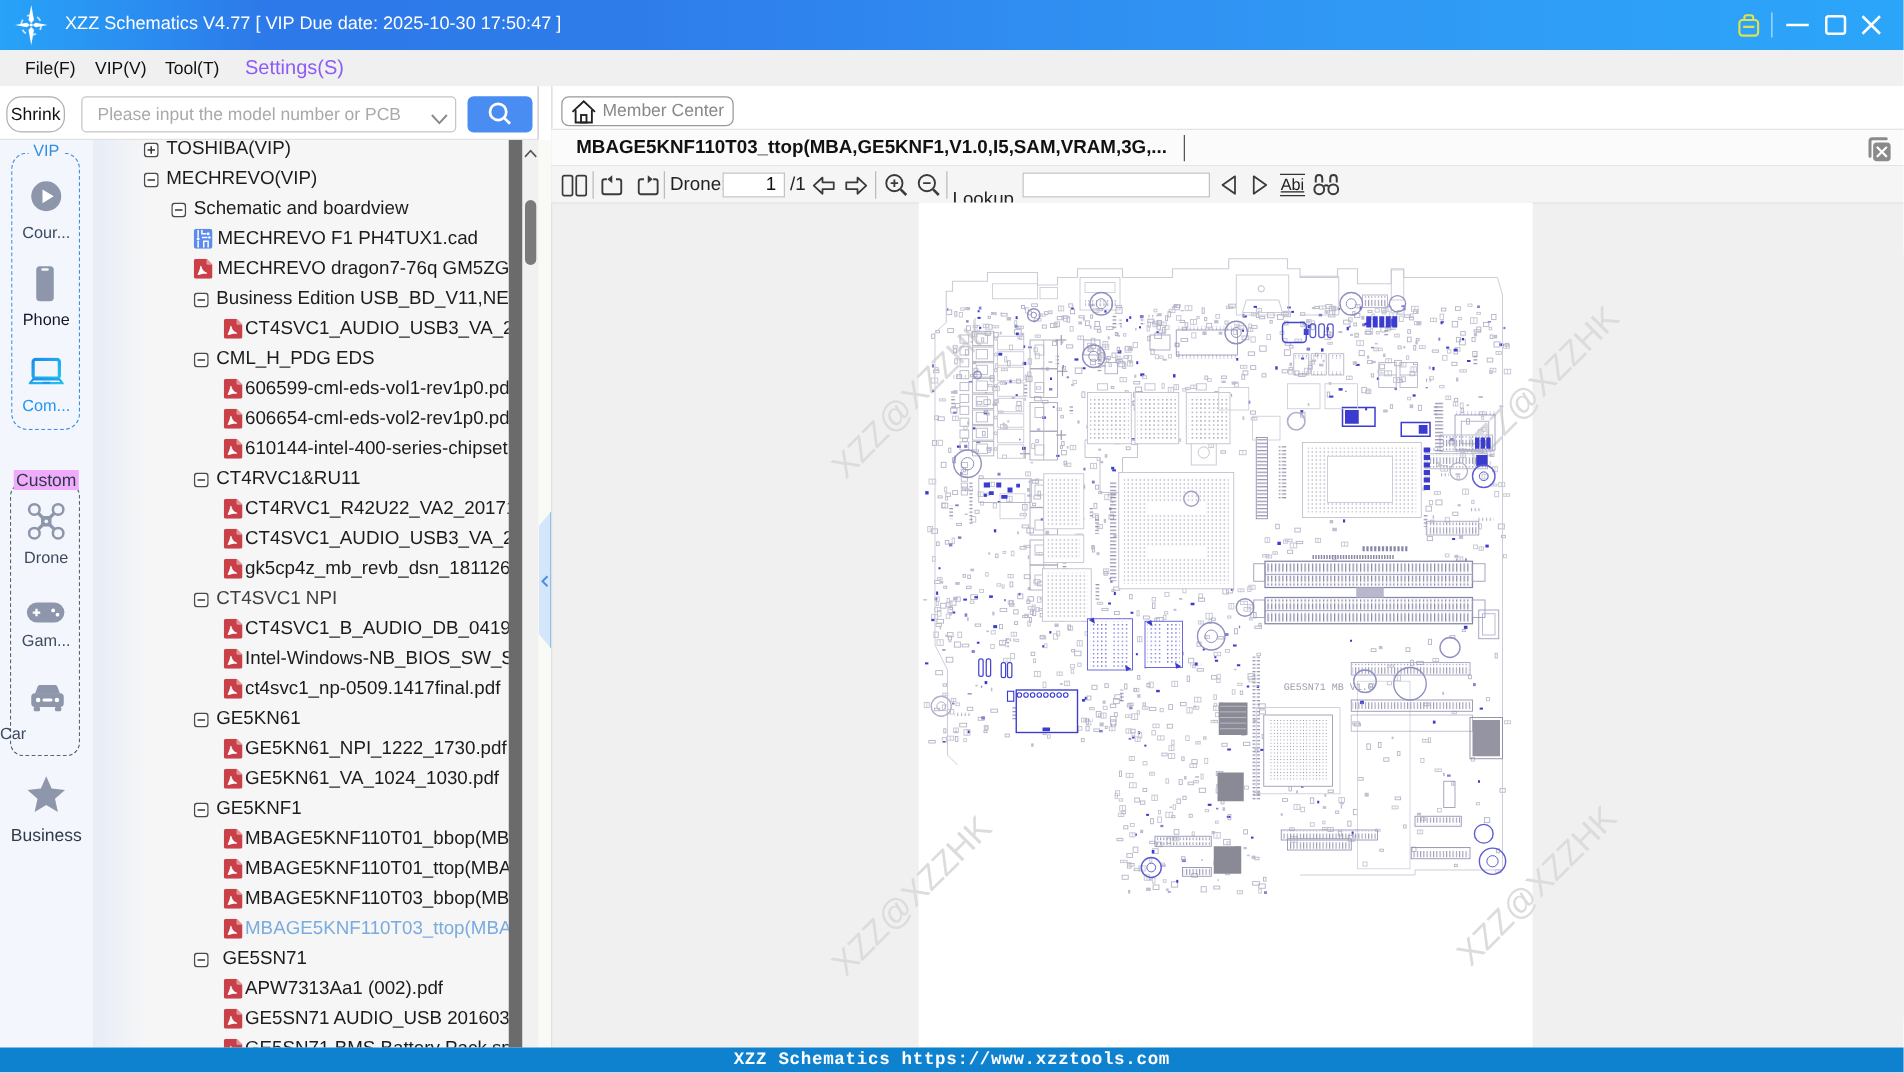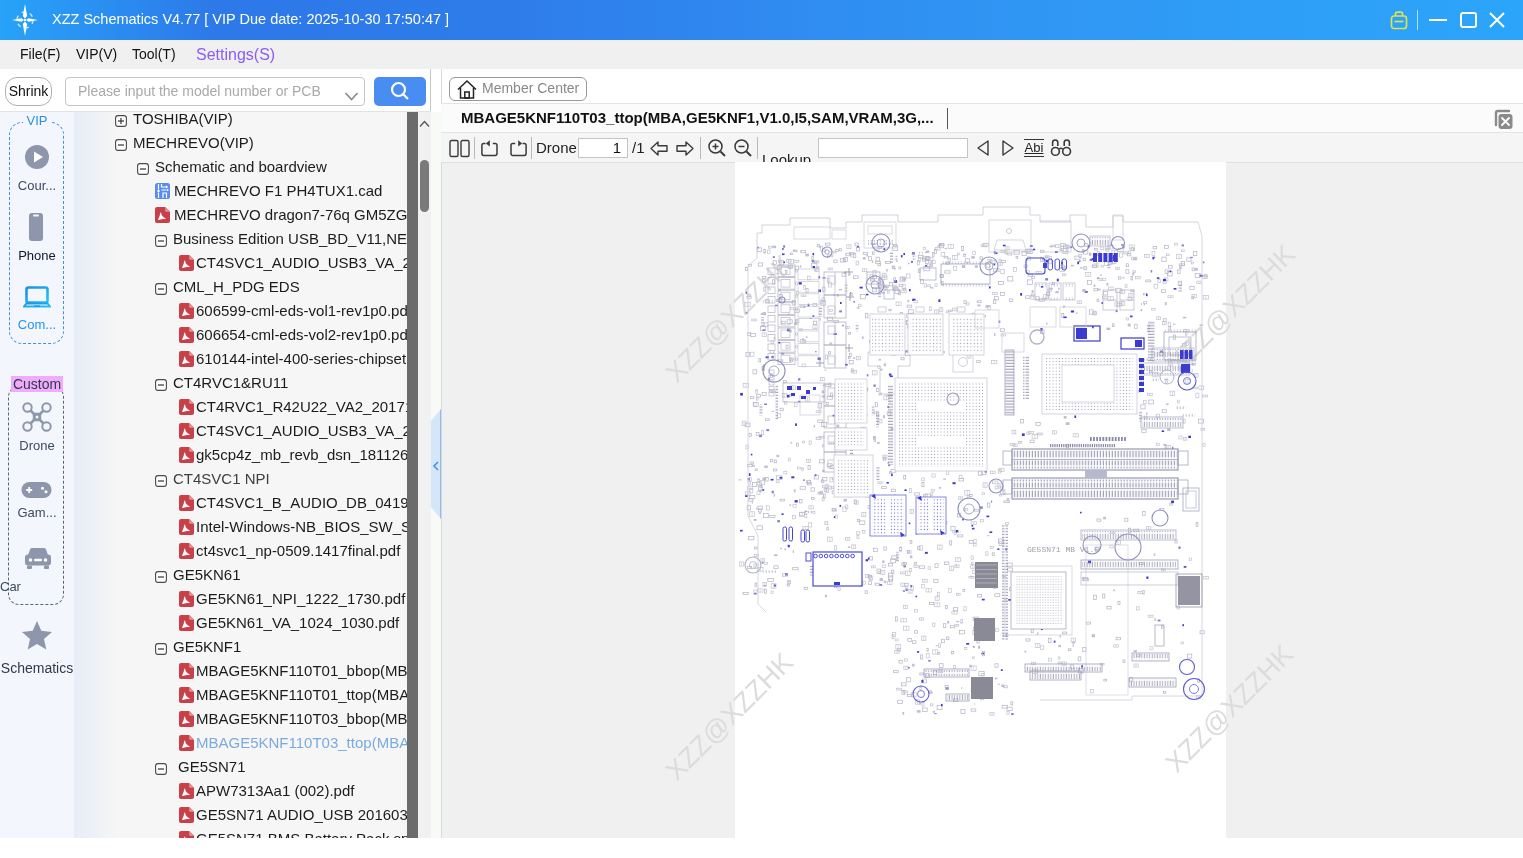--- a/index.html
+++ b/index.html
@@ -105,21 +105,21 @@
         <rect x="4" y="20.5" width="5" height="3.5" rx="1" fill="#8d96aa"></rect>
         <rect x="21" y="20.5" width="5" height="3.5" rx="1" fill="#8d96aa"></rect>
         <circle cx="7.5" cy="15" r="1.8" fill="#fff"></circle>
         <circle cx="22.5" cy="15" r="1.8" fill="#fff"></circle>
         <rect x="11" y="13.8" width="8" height="2.4" rx="1.2" fill="#fff"></rect>
       </svg></div>
 <div class="a" style="left:0;top:579px;width:74px;text-align:left;font-size:13px;color:#3c4b60">Car</div>
 <div class="a" style="left:20px;top:620px"><svg width="34" height="32" viewBox="0 0 34 32">
         <path d="M17 1 L21.3 10.8 L32 11.9 L24 19 L26.3 29.5 L17 24 L7.7 29.5 L10 19 L2 11.9 L12.7 10.8 Z" fill="#8d96aa"></path>
       </svg></div>
-<div class="a" style="left:0;top:660px;width:74px;text-align:center;font-size:14px;color:#2e3a48">Schematics</div>
+<div class="a" style="left:0;top:660px;width:74px;text-align:center;font-size:14px;color:#2e3a48">Business</div>
 
 <div class="a" id="tree" style="left:74px;top:112px;width:333px;height:726px;background:#f6f6f6;overflow:hidden">
 <div class="a" style="left:0;top:0;width:45px;height:726px;background:linear-gradient(90deg,#e7edf7,rgba(246,246,246,0))"></div>
 <div style="position:absolute;left:41px;top:0.5999999999999943px;width:12px;height:12px"><svg width="12" height="12" viewBox="0 0 12 12">
           <rect x="0.6" y="0.6" width="10.8" height="10.8" rx="2.4" fill="#fdfdfd" stroke="#4a4a4a" stroke-width="1.1"></rect>
           <line x1="3" y1="6" x2="9" y2="6" stroke="#333" stroke-width="1.2"></line>
           <line x1="6" y1="3" x2="6" y2="9" stroke="#333" stroke-width="1.2"></line>
         </svg></div>
       <div style="position:absolute;left:59px;top:-5.400000000000006px;height:24px;line-height:24px;font-size:15px;color:#1c1c1c;white-space:nowrap">TOSHIBA(VIP)</div>
       <div style="position:absolute;left:41px;top:24.599999999999994px;width:12px;height:12px"><svg width="12" height="12" viewBox="0 0 12 12">
@@ -2486,13 +2486,14 @@
         <rect x="329" y="135" width="10" height="3" fill="url(#pins)"></rect>
         <rect x="368.0" y="128.0" width="14.0" height="20.0" fill="none" stroke="#b4b4c6" stroke-width="0.7"></rect>
         <line x1="368.0" y1="138.0" x2="382.0" y2="138.0" stroke="#b4b4c6" stroke-width="0.7"></line>
         <rect x="385.0" y="128.0" width="14.0" height="20.0" fill="none" stroke="#b4b4c6" stroke-width="0.7"></rect>
         <line x1="385.0" y1="138.0" x2="399.0" y2="138.0" stroke="#b4b4c6" stroke-width="0.7"></line>
         <rect x="295.0" y="145.0" width="26.0" height="20.0" fill="none" stroke="#ccccd8" stroke-width="0.7"></rect>
         <rect x="325.0" y="145.0" width="26.0" height="20.0" fill="none" stroke="#ccccd8" stroke-width="0.7"></rect>
         <rect x="240.0" y="148.0" width="24.0" height="18.0" fill="none" stroke="#ccccd8" stroke-width="0.7"></rect>
       </svg></div>
 
+<div class="a" style="left:0;top:838px;width:1523px;height:20px;background:#0e81cf;color:#fff;text-align:center;font-family:'Liberation Mono',monospace;font-size:14px;font-weight:bold;line-height:20px;letter-spacing:0.55px">XZZ Schematics https://www.xzztools.com</div>
 
 </div>
 </body></html>

